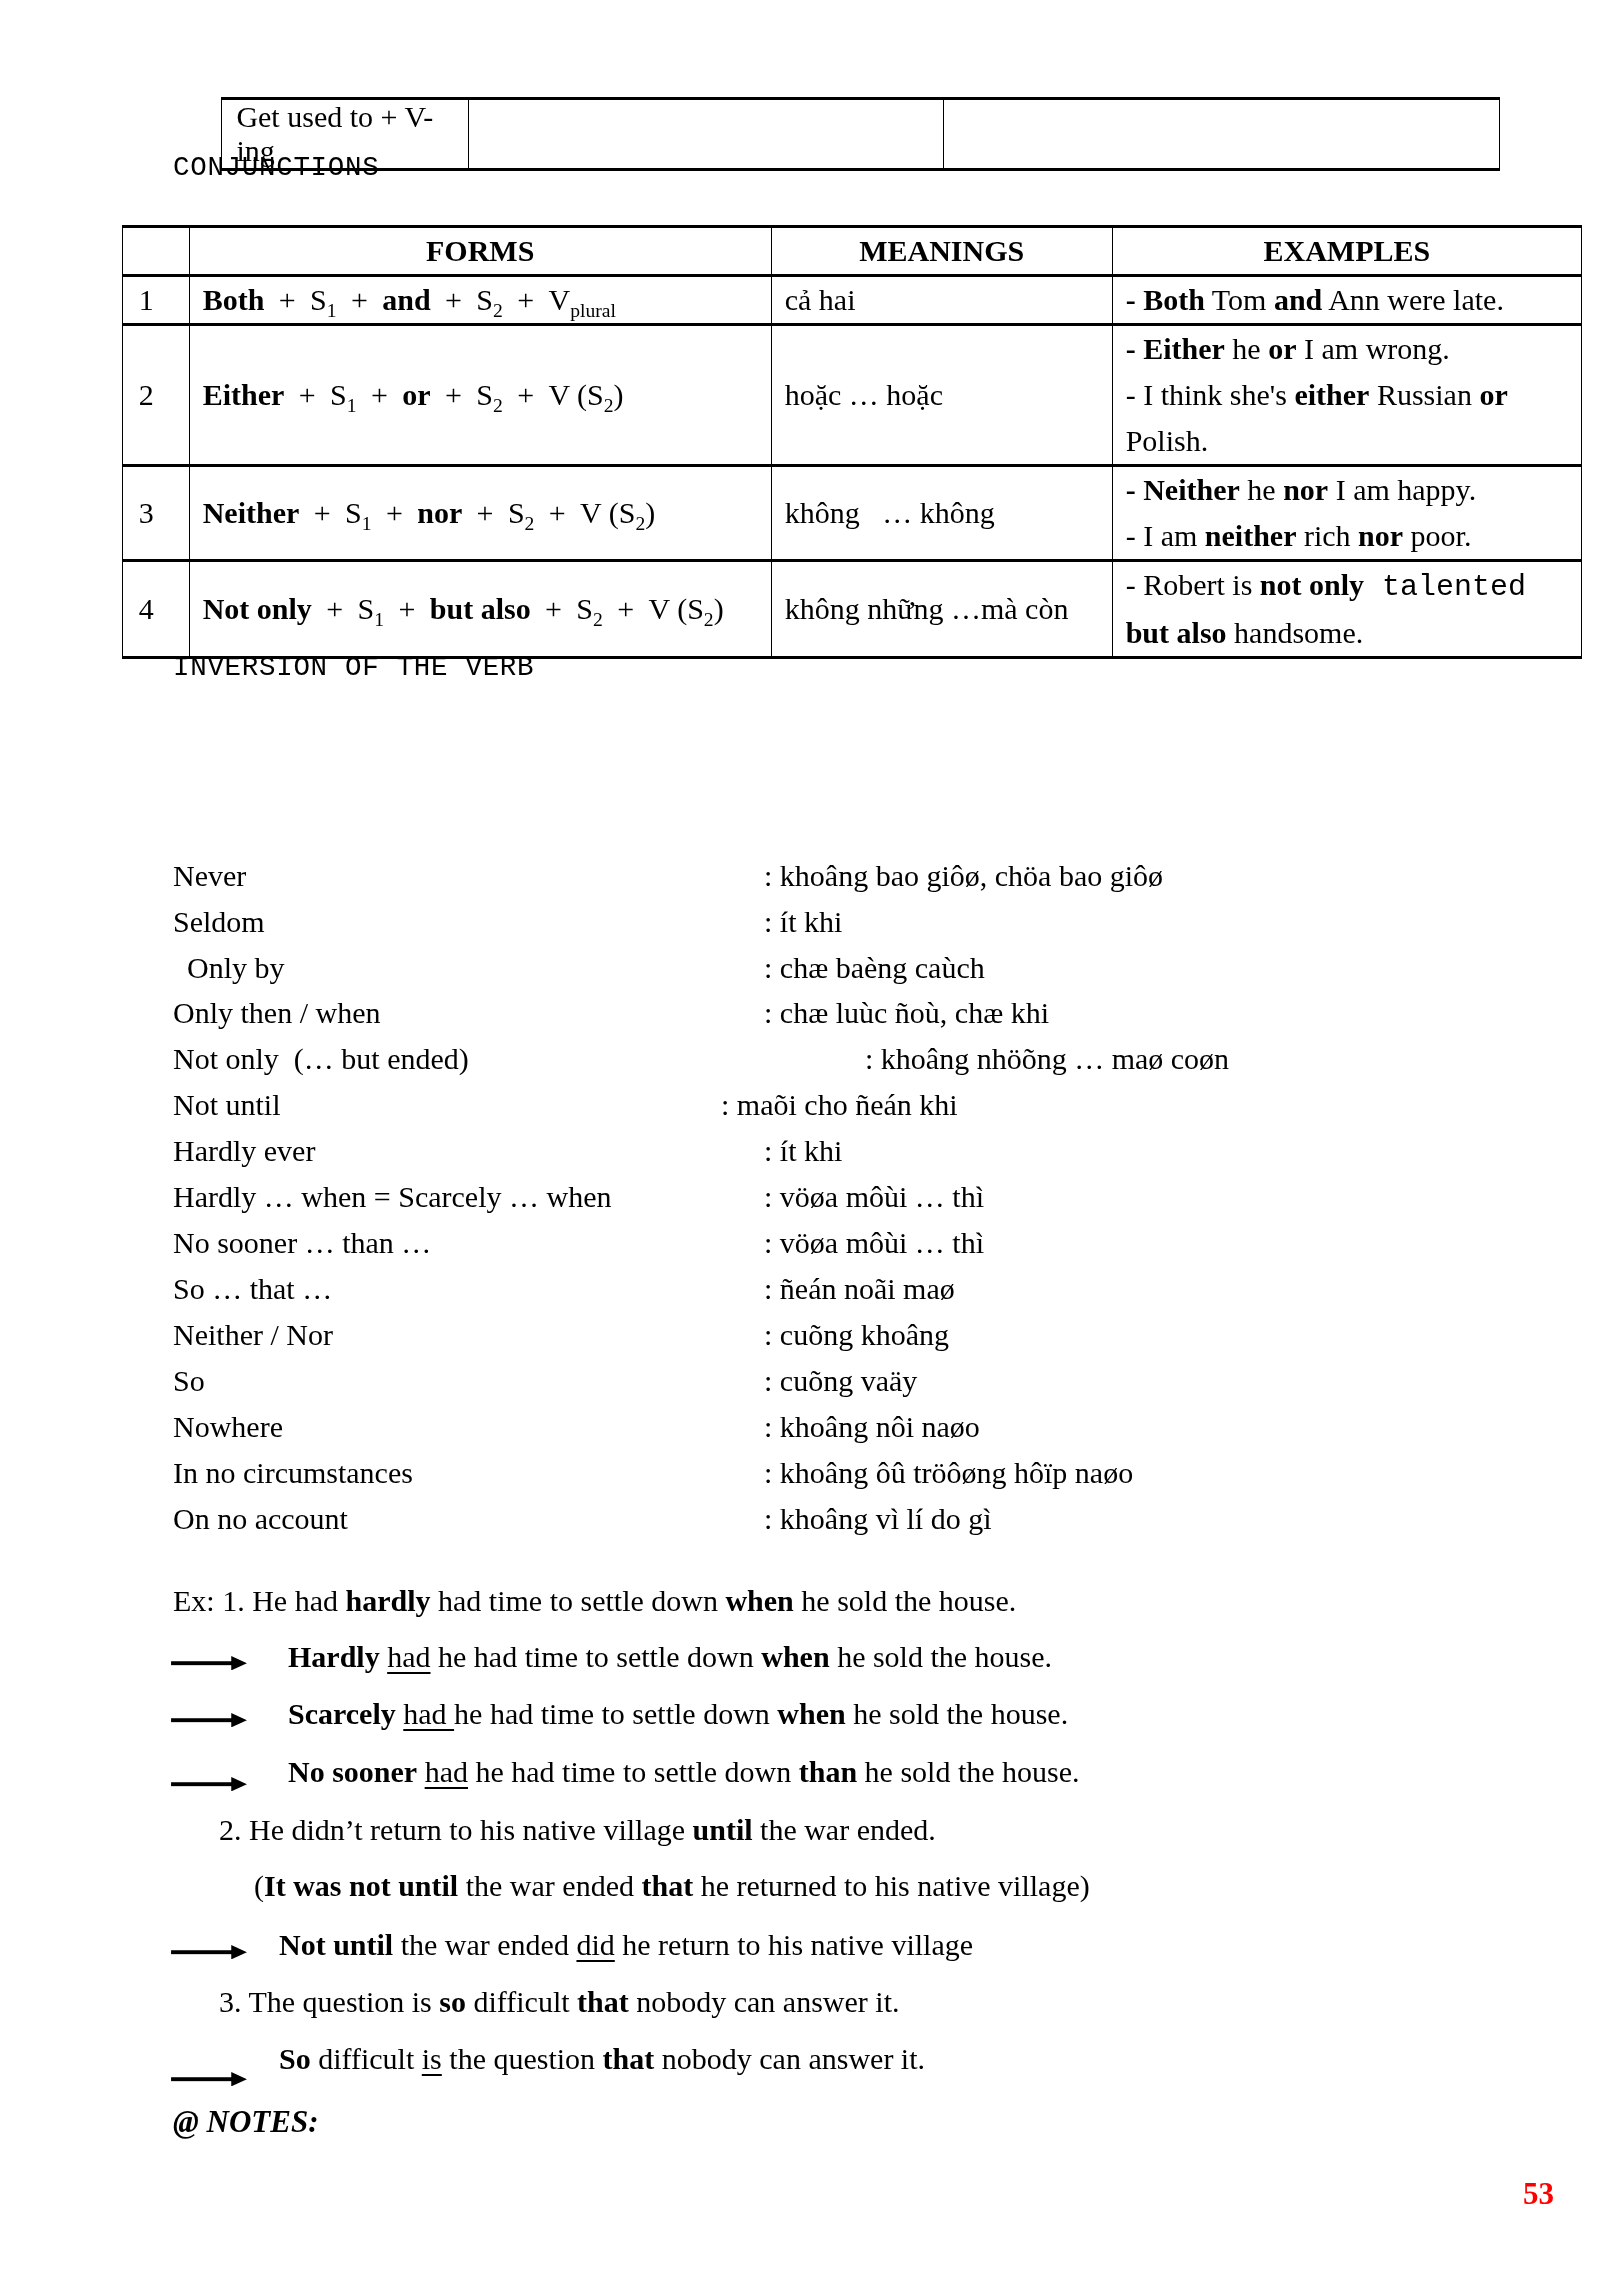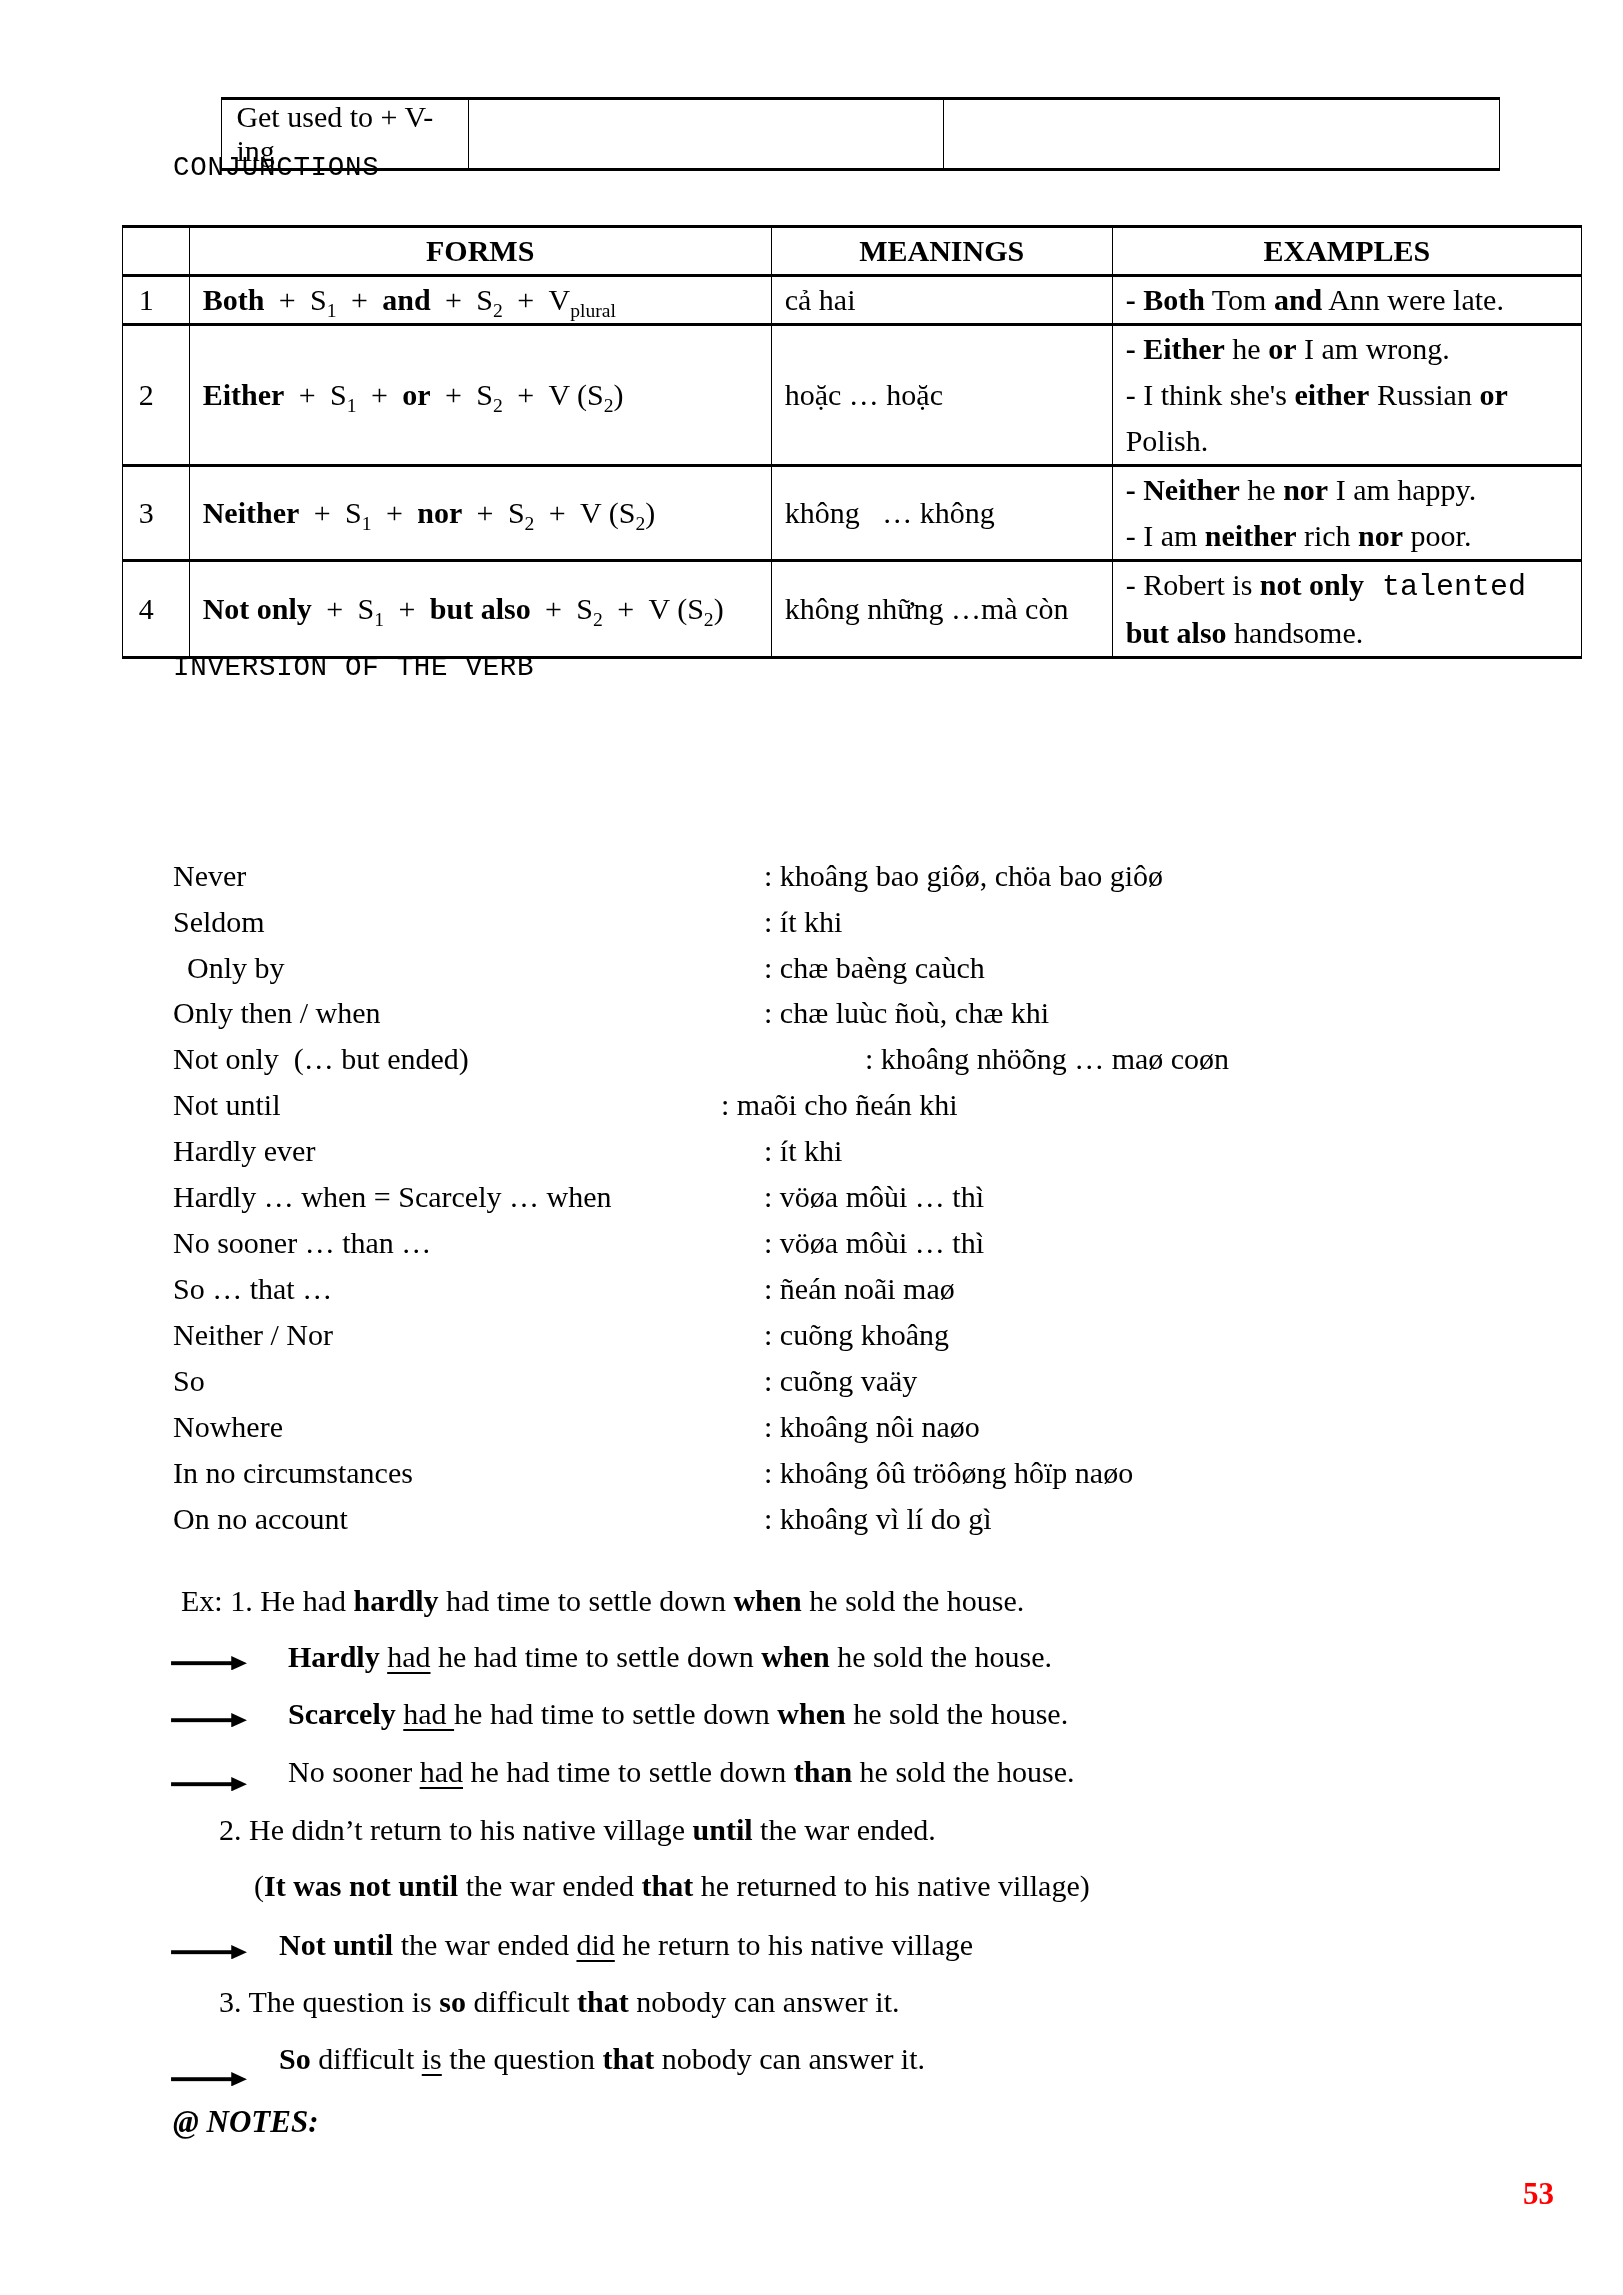--- a/index.html
+++ b/index.html
@@ -138,36 +138,36 @@
     <div class="abs serif adv" style="left: 764px; top: 1358px; white-space: pre;">: cuõng vaäy</div>
     <div class="abs serif adv" style="left: 173px; top: 1404px; white-space: pre;">Nowhere</div>
     <div class="abs serif adv" style="left: 764px; top: 1404px; white-space: pre;">: khoâng nôi naøo</div>
     <div class="abs serif adv" style="left: 173px; top: 1450px; white-space: pre;">In no circumstances</div>
     <div class="abs serif adv" style="left: 764px; top: 1450px; white-space: pre;">: khoâng ôû tröôøng hôïp naøo</div>
     <div class="abs serif adv" style="left: 173px; top: 1496px; white-space: pre;">On no account</div>
     <div class="abs serif adv" style="left: 764px; top: 1496px; white-space: pre;">: khoâng vì lí do gì</div>
   </div>
 
 <div id="example-list">
-    <div class="exline serif" style="left: 173px; top: 1584px;"><span style="white-space: pre; margin-left: 8px;">Ex: 1. He had </span><span style="font-weight: bold; white-space: pre;">hardly</span><span style="white-space: pre;"> had time to settle down </span><span style="font-weight: bold; white-space: pre;">when</span><span style="white-space: pre;"> he sold the house.</span></div>
+    <div class="exline serif" style="left: 173px; top: 1584px;"><span style="white-space: pre;">Ex: 1. He had </span><span style="font-weight: bold; white-space: pre;">hardly</span><span style="white-space: pre;"> had time to settle down </span><span style="font-weight: bold; white-space: pre;">when</span><span style="white-space: pre;"> he sold the house.</span></div>
     <svg class="arrow" viewBox="0 0 116 22" style="top: 1656px;">
       <rect x="0" y="8" width="96" height="6" fill="#000"></rect>
       <polygon points="92,0 116,11 92,22" fill="#000"></polygon>
     </svg>
     <div class="exline serif" style="left: 288px; top: 1640px;"><span style="font-weight: bold; white-space: pre;">Hardly</span><span style="white-space: pre;"> </span><u style="white-space: pre;">had</u><span style="white-space: pre;"> he had time to settle down </span><span style="font-weight: bold; white-space: pre;">when</span><span style="white-space: pre;"> he sold the house.</span></div>
     <svg class="arrow" viewBox="0 0 116 22" style="top: 1713px;">
       <rect x="0" y="8" width="96" height="6" fill="#000"></rect>
       <polygon points="92,0 116,11 92,22" fill="#000"></polygon>
     </svg>
     <div class="exline serif" style="left: 288px; top: 1697px;"><span style="font-weight: bold; white-space: pre;">Scarcely</span><span style="white-space: pre;"> </span><u style="white-space: pre;">had </u><span style="white-space: pre;">he had time to settle down </span><span style="font-weight: bold; white-space: pre;">when</span><span style="white-space: pre;"> he sold the house.</span></div>
     <svg class="arrow" viewBox="0 0 116 22" style="top: 1777px;">
       <rect x="0" y="8" width="96" height="6" fill="#000"></rect>
       <polygon points="92,0 116,11 92,22" fill="#000"></polygon>
     </svg>
-    <div class="exline serif" style="left: 288px; top: 1755px;"><span style="font-weight: normal; white-space: pre;">No sooner</span><span style="white-space: pre;"> </span><u style="white-space: pre;">had</u><span style="white-space: pre;"> he had time to settle down </span><span style="font-weight: bold; white-space: pre;">than</span><span style="white-space: pre;"> he sold the house.</span></div>
+    <div class="exline serif" style="left: 288px; top: 1755px;"><span style="font-weight: bold; white-space: pre;">No sooner</span><span style="white-space: pre;"> </span><u style="white-space: pre;">had</u><span style="white-space: pre;"> he had time to settle down </span><span style="font-weight: bold; white-space: pre;">than</span><span style="white-space: pre;"> he sold the house.</span></div>
     <div class="exline serif" style="left: 219px; top: 1813px;"><span style="white-space: pre;">2. He didn’t return to his native village </span><span style="font-weight: bold; white-space: pre;">until</span><span style="white-space: pre;"> the war ended.</span></div>
     <div class="exline serif" style="left: 254px; top: 1869px;"><span style="white-space: pre;">(</span><span style="font-weight: bold; white-space: pre;">It was not until</span><span style="white-space: pre;"> the war ended </span><span style="font-weight: bold; white-space: pre;">that</span><span style="white-space: pre;"> he returned to his native village)</span></div>
     <svg class="arrow" viewBox="0 0 116 22" style="top: 1945px;">
       <rect x="0" y="8" width="96" height="6" fill="#000"></rect>
       <polygon points="92,0 116,11 92,22" fill="#000"></polygon>
     </svg>
     <div class="exline serif" style="left: 279px; top: 1928px;"><span style="font-weight: bold; white-space: pre;">Not until</span><span style="white-space: pre;"> the war ended </span><u style="white-space: pre;">did</u><span style="white-space: pre;"> he return to his native village</span></div>
     <div class="exline serif" style="left: 219px; top: 1985px;"><span style="white-space: pre;">3. The question is </span><span style="font-weight: bold; white-space: pre;">so</span><span style="white-space: pre;"> difficult </span><span style="font-weight: bold; white-space: pre;">that</span><span style="white-space: pre;"> nobody can answer it.</span></div>
     <svg class="arrow" viewBox="0 0 116 22" style="top: 2072px;">
       <rect x="0" y="8" width="96" height="6" fill="#000"></rect>

